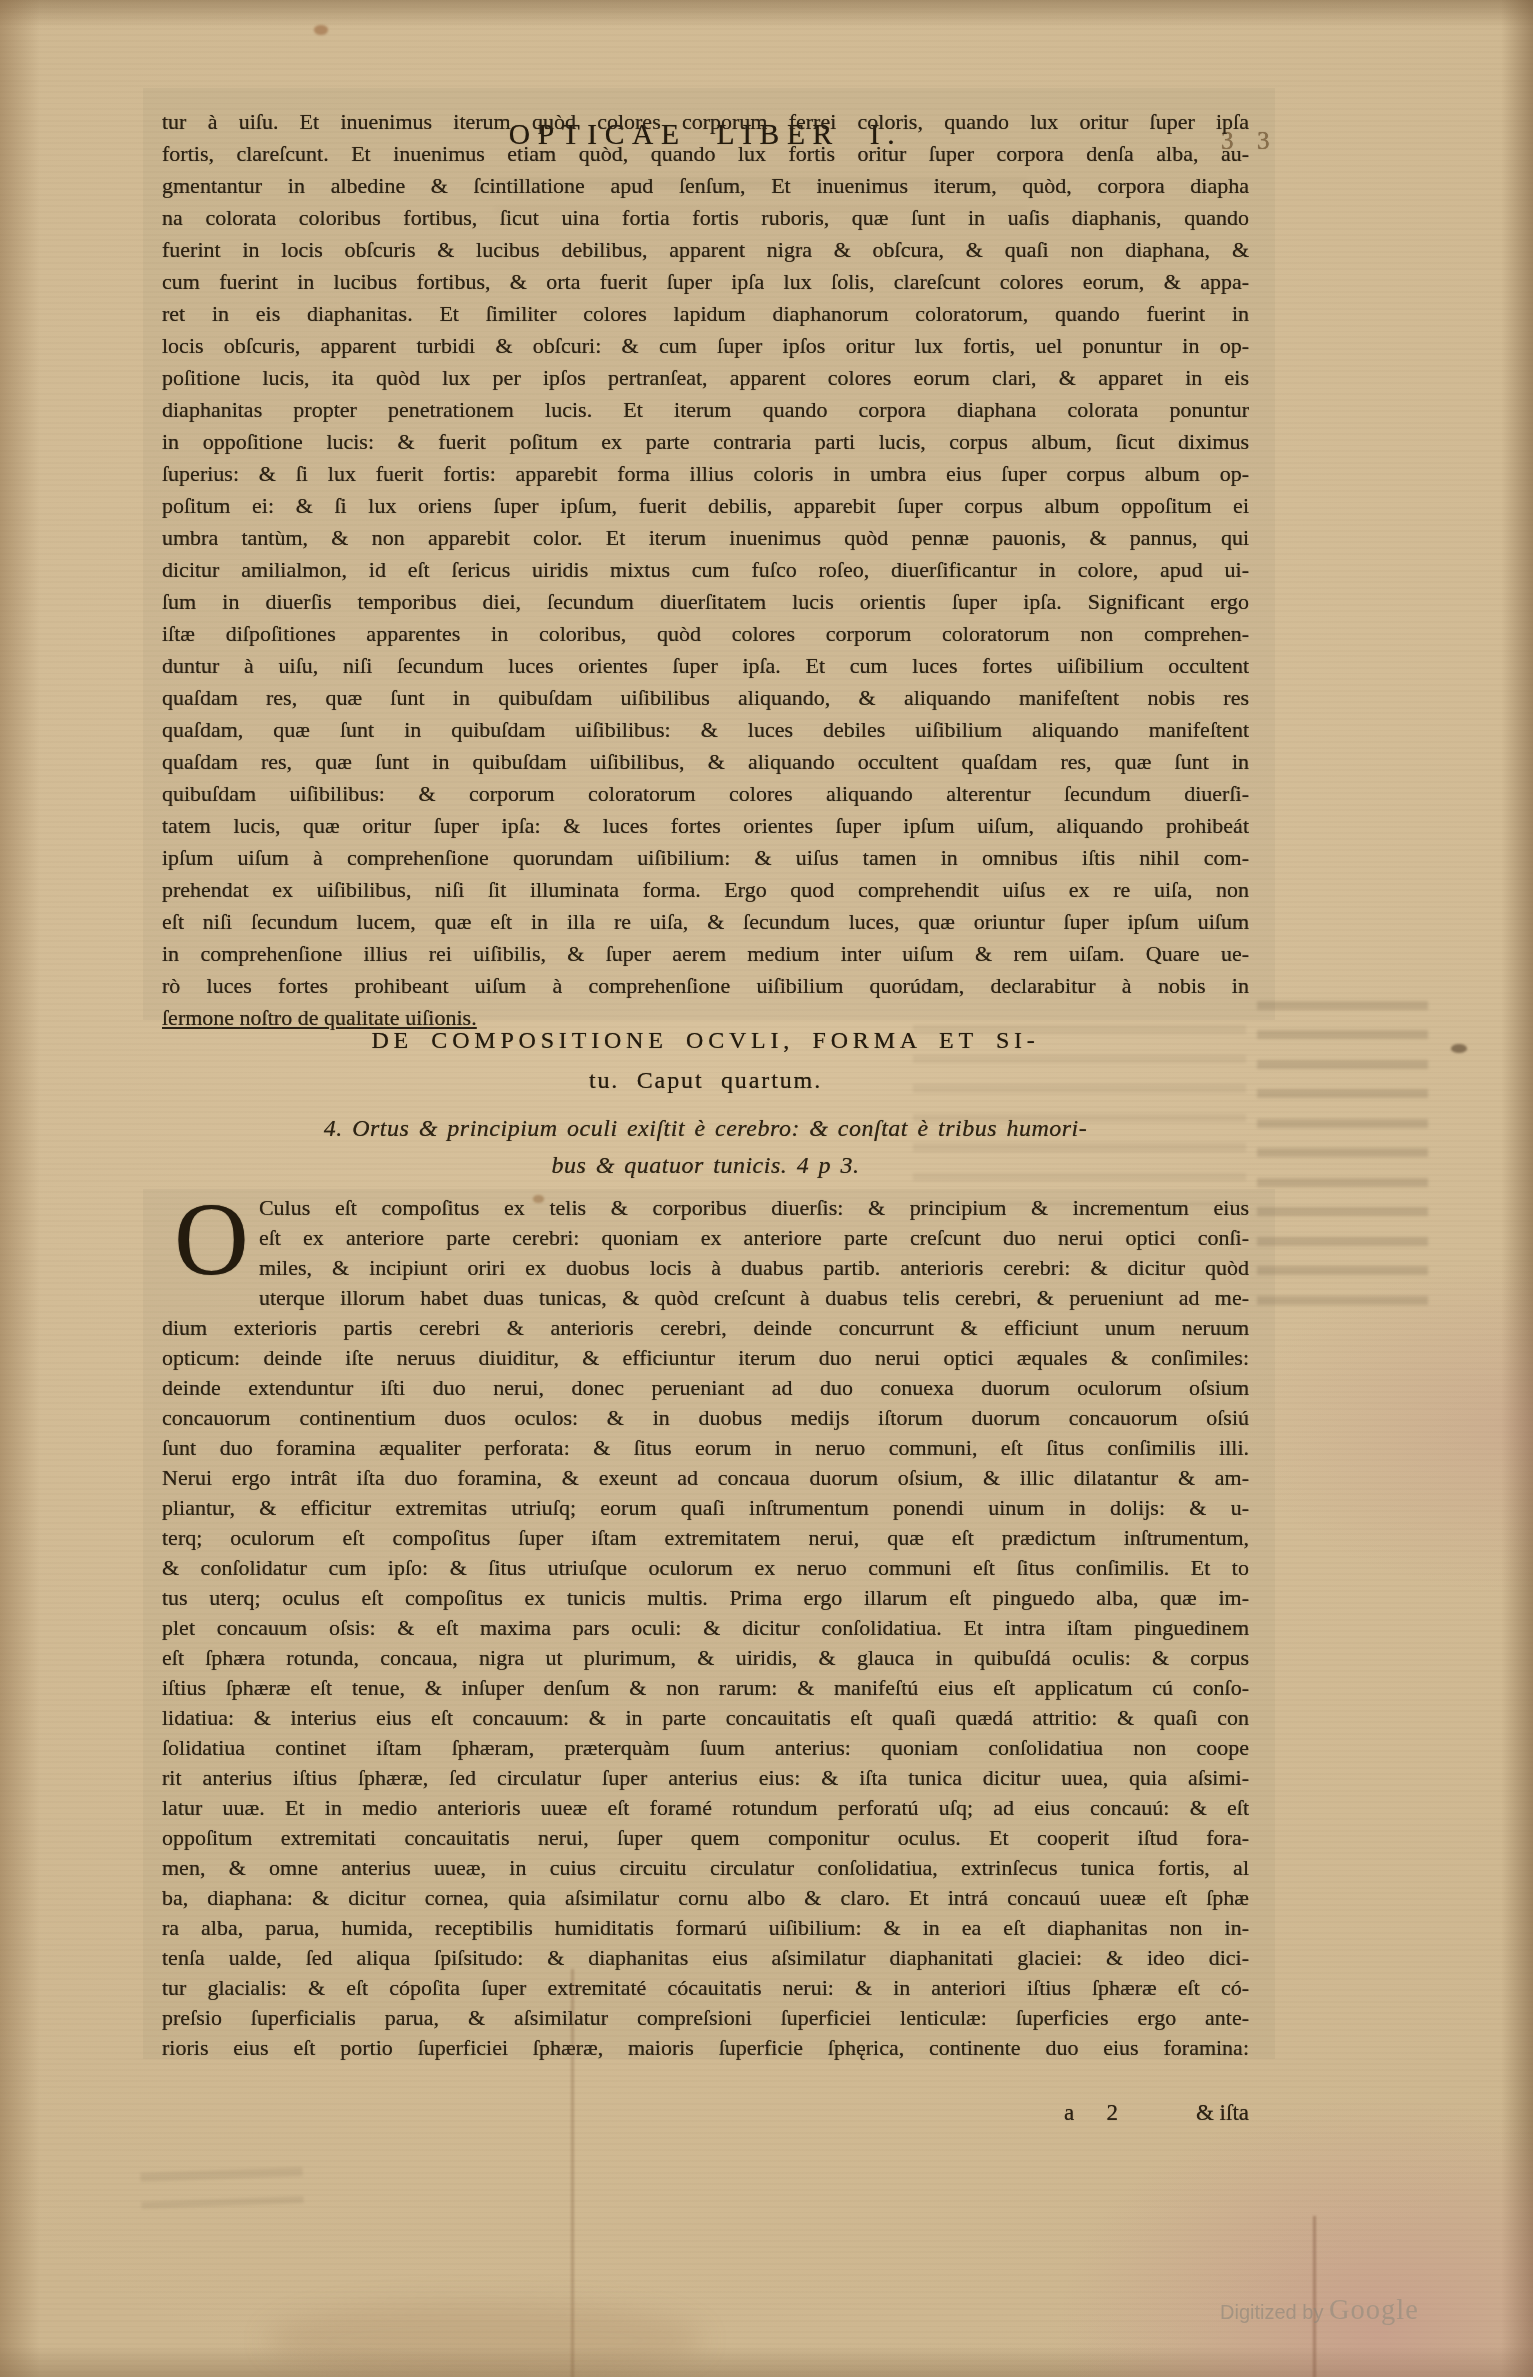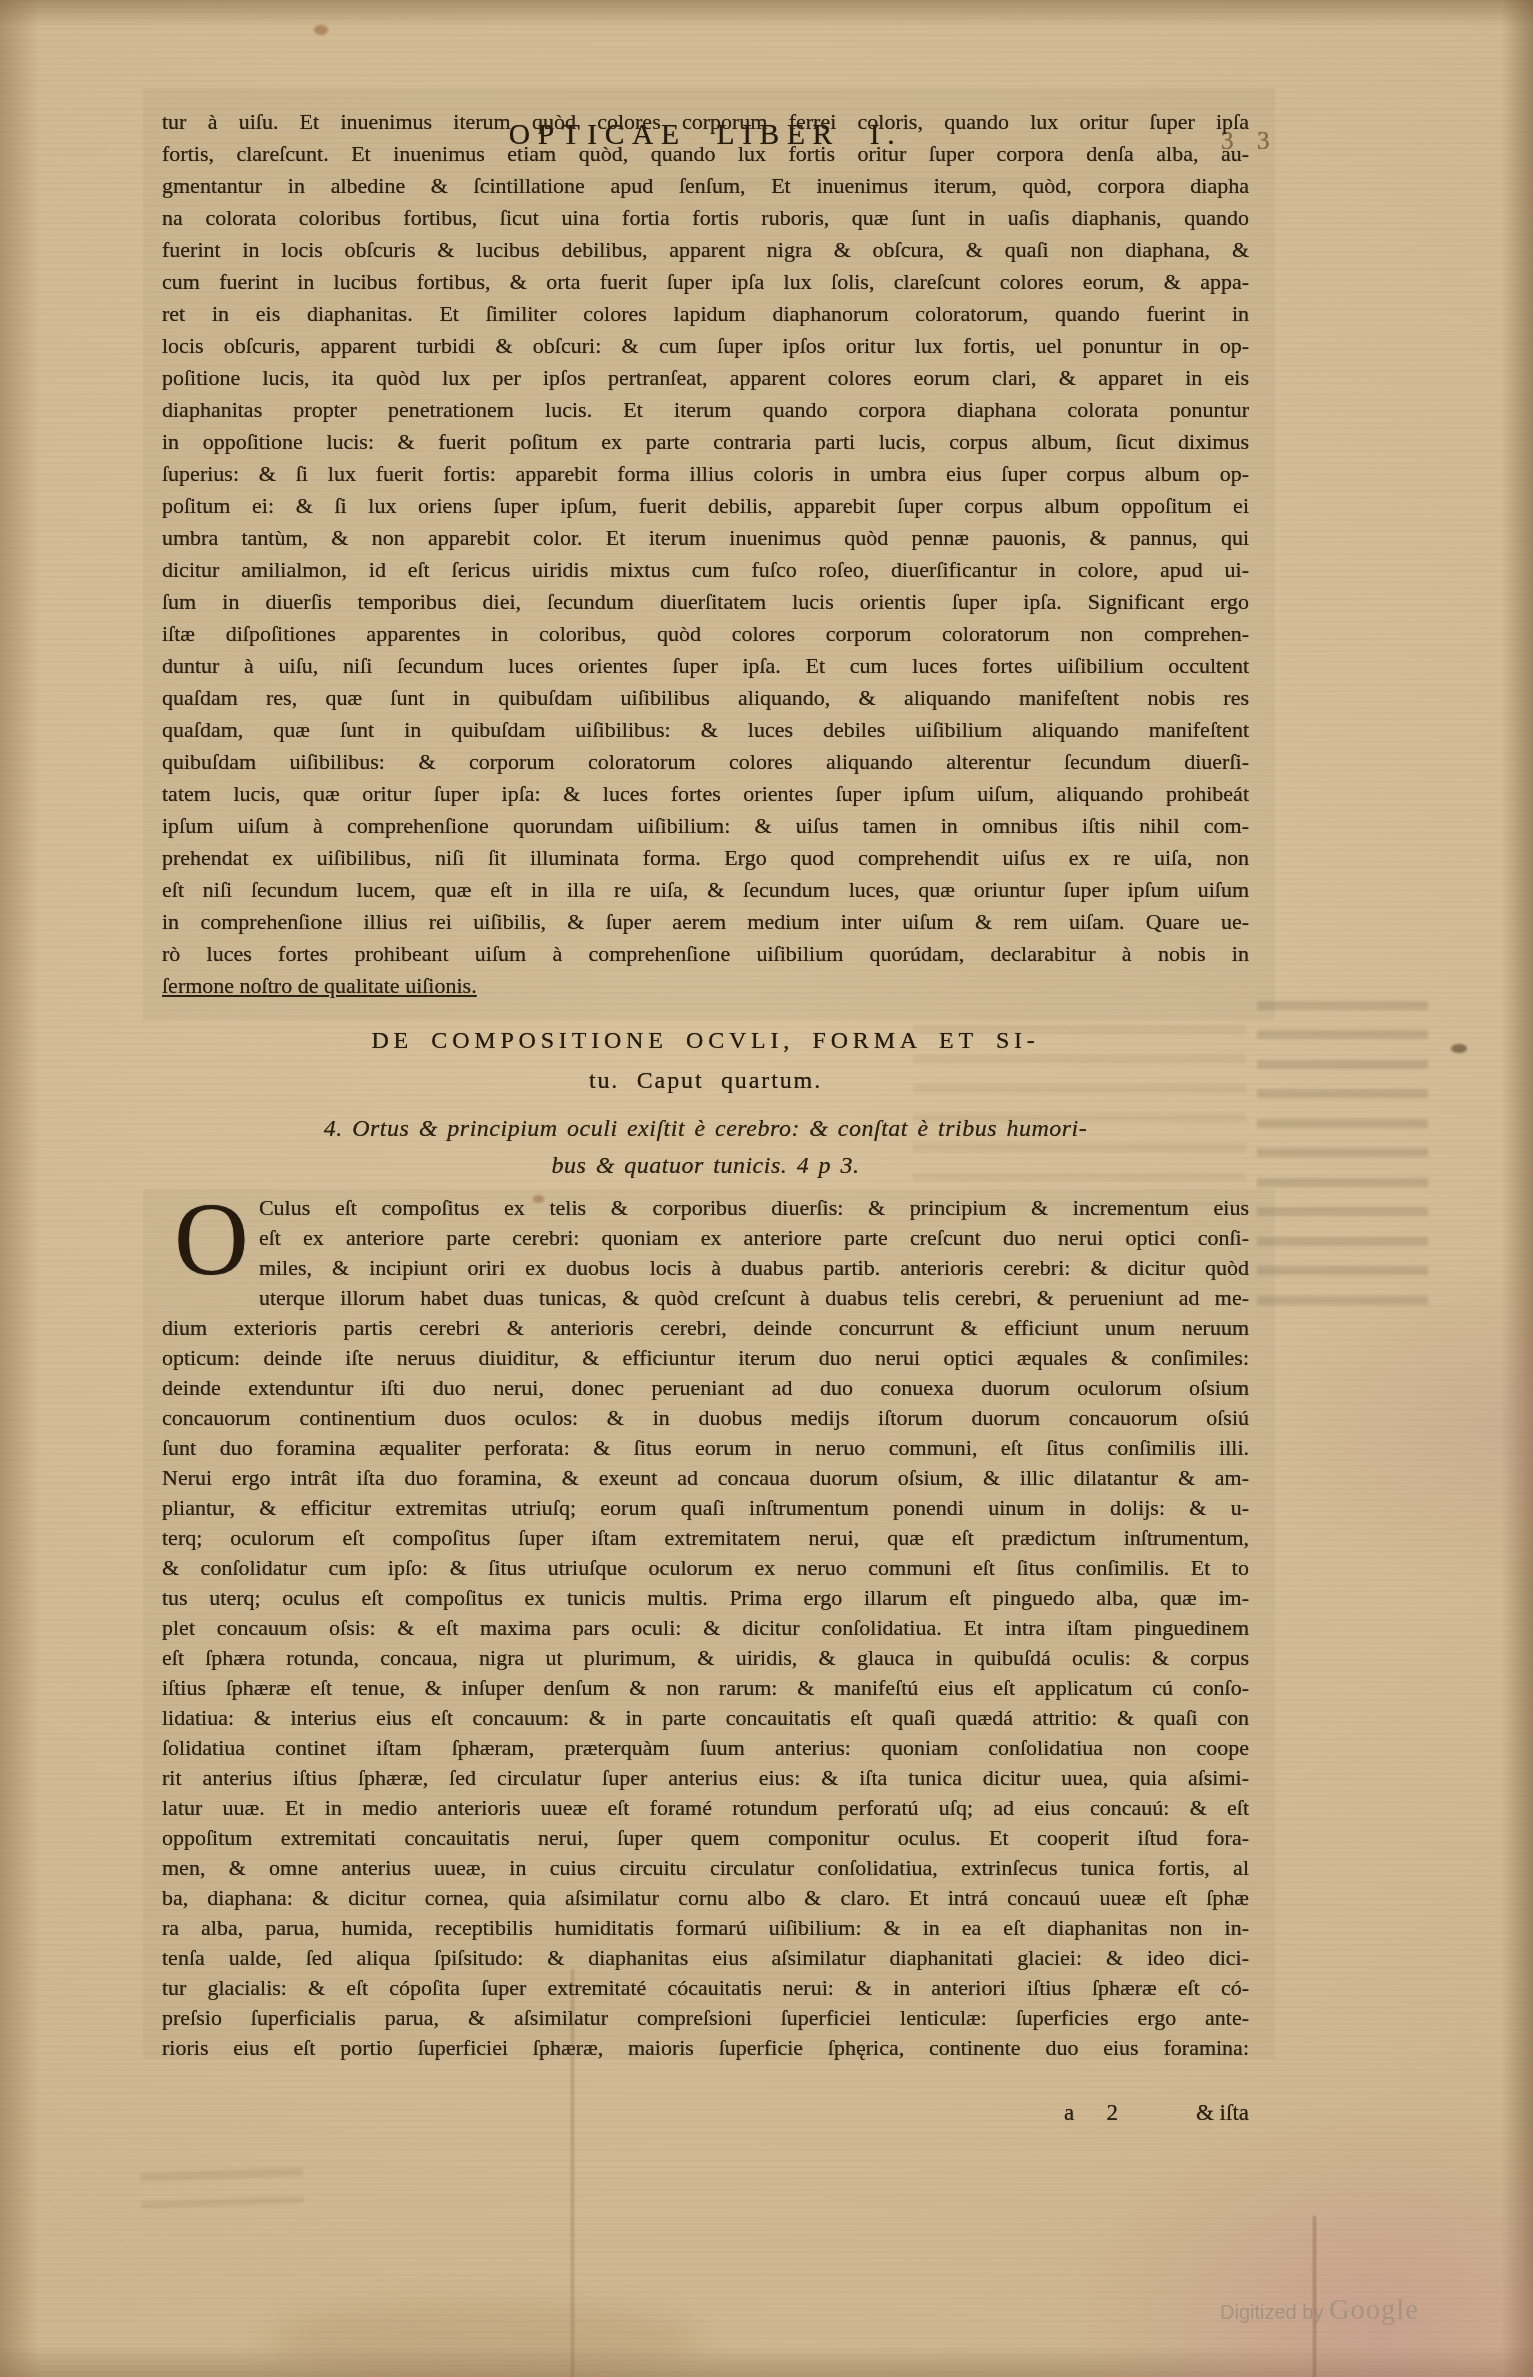--- a/index.html
+++ b/index.html
@@ -87,20 +87,21 @@
       <div class="line">in oppoſitione lucis: &amp; fuerit poſitum ex parte contraria parti lucis, corpus album, ſicut diximus</div>
       <div class="line">ſuperius: &amp; ſi lux fuerit fortis: apparebit forma illius coloris in umbra eius ſuper corpus album op-</div>
       <div class="line">poſitum ei: &amp; ſi lux oriens ſuper ipſum, fuerit debilis, apparebit ſuper corpus album oppoſitum ei</div>
       <div class="line">umbra tantùm, &amp; non apparebit color. Et iterum inuenimus quòd pennæ pauonis, &amp; pannus, qui</div>
       <div class="line">dicitur amilialmon, id eſt ſericus uiridis mixtus cum fuſco roſeo, diuerſificantur in colore, apud ui-</div>
       <div class="line">ſum in diuerſis temporibus diei, ſecundum diuerſitatem lucis orientis ſuper ipſa. Significant ergo</div>
       <div class="line">iſtæ diſpoſitiones apparentes in coloribus, quòd colores corporum coloratorum non comprehen-</div>
       <div class="line">duntur à uiſu, niſi ſecundum luces orientes ſuper ipſa. Et cum luces fortes uiſibilium occultent</div>
       <div class="line">quaſdam res, quæ ſunt in quibuſdam uiſibilibus aliquando, &amp; aliquando manifeſtent nobis res</div>
       <div class="line">quaſdam, quæ ſunt in quibuſdam uiſibilibus: &amp; luces debiles uiſibilium aliquando manifeſtent</div>
+      <div class="line">quaſdam res, quæ ſunt in quibuſdam uiſibilibus, &amp; aliquando occultent quaſdam res, quæ ſunt in</div>
       <div class="line">quibuſdam uiſibilibus: &amp; corporum coloratorum colores aliquando alterentur ſecundum diuerſi-</div>
       <div class="line">tatem lucis, quæ oritur ſuper ipſa: &amp; luces fortes orientes ſuper ipſum uiſum, aliquando prohibeát</div>
       <div class="line">ipſum uiſum à comprehenſione quorundam uiſibilium: &amp; uiſus tamen in omnibus iſtis nihil com-</div>
       <div class="line">prehendat ex uiſibilibus, niſi ſit illuminata forma. Ergo quod comprehendit uiſus ex re uiſa, non</div>
       <div class="line">eſt niſi ſecundum lucem, quæ eſt in illa re uiſa, &amp; ſecundum luces, quæ oriuntur ſuper ipſum uiſum</div>
       <div class="line">in comprehenſione illius rei uiſibilis, &amp; ſuper aerem medium inter uiſum &amp; rem uiſam. Quare ue-</div>
       <div class="line">rò luces fortes prohibeant uiſum à comprehenſione uiſibilium quorúdam, declarabitur à nobis in</div>
       <div class="line short">ſermone noſtro de qualitate uiſionis.</div>
     </div>
 

